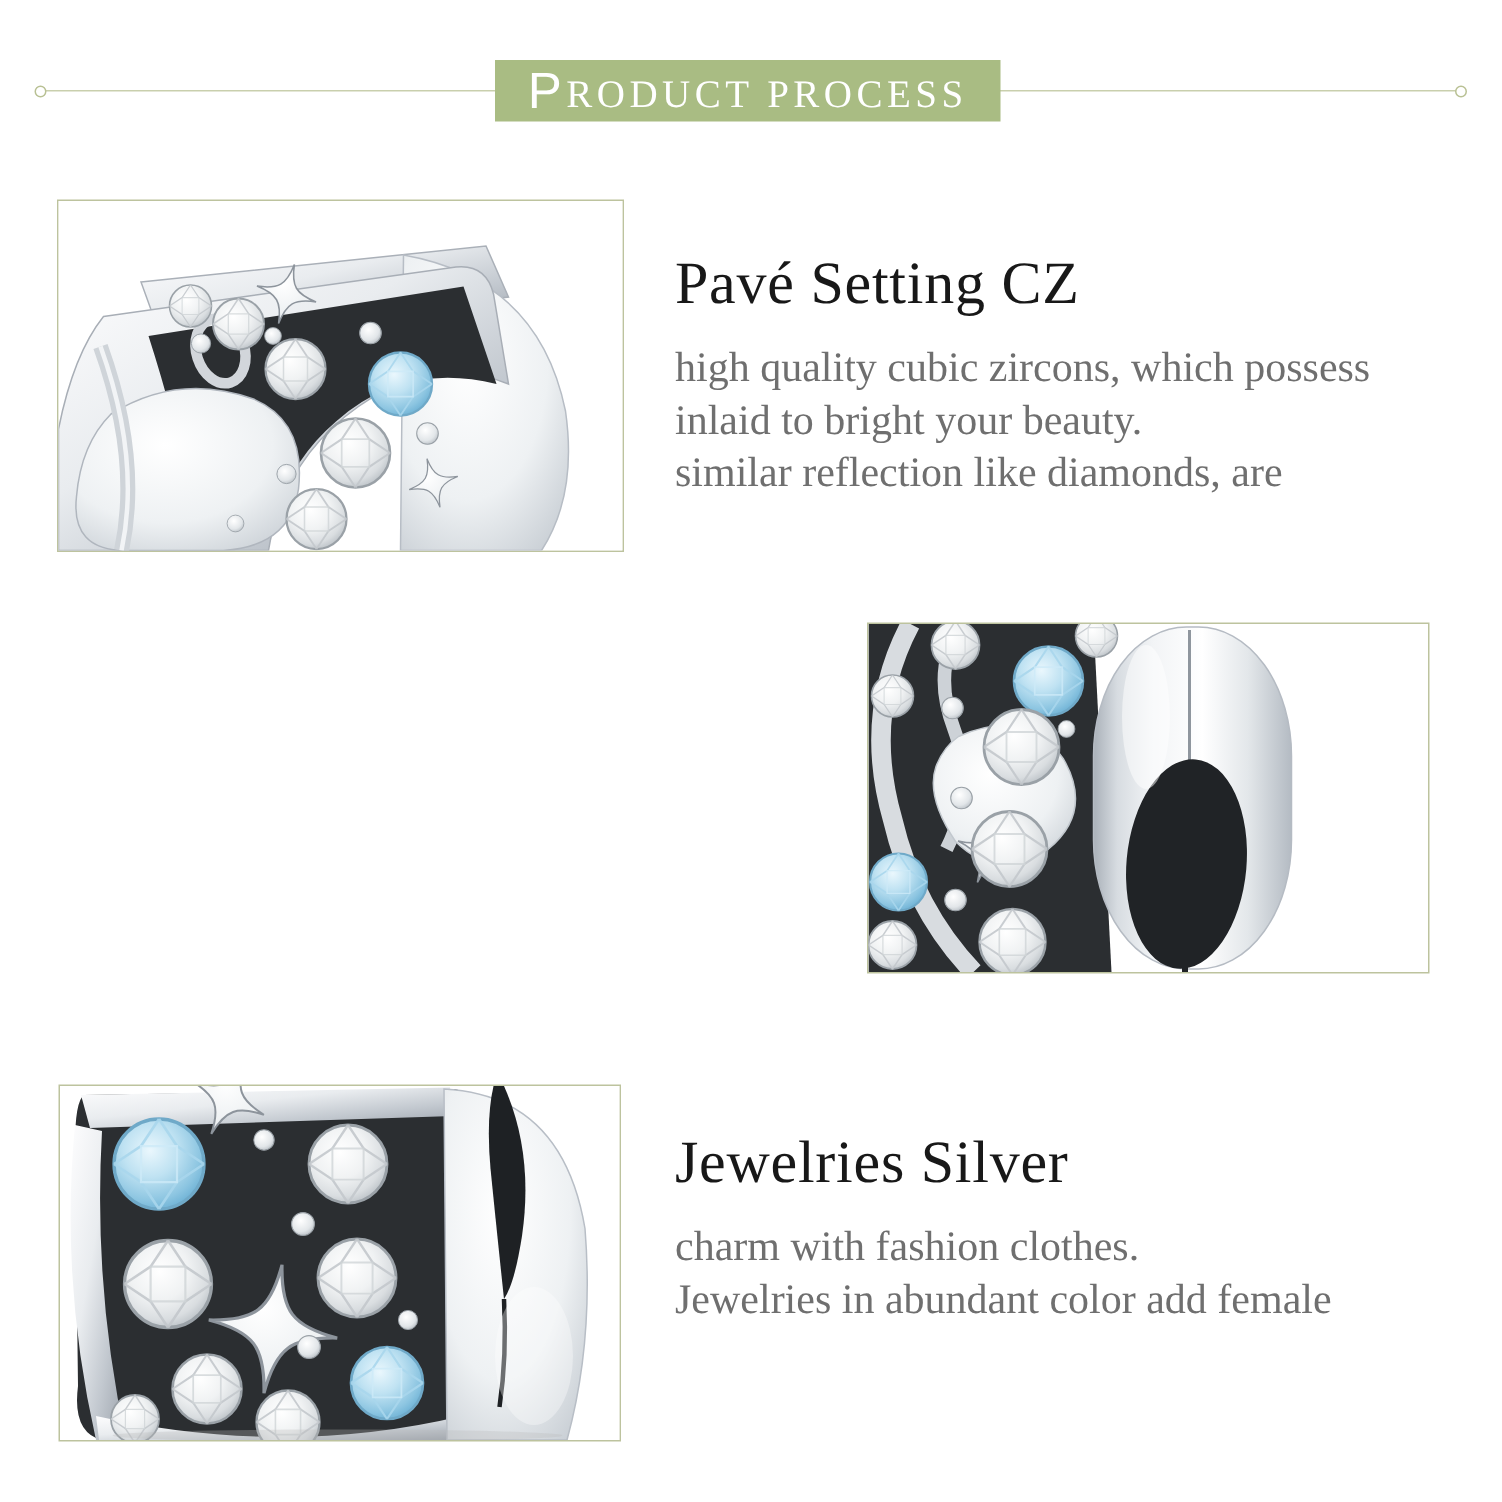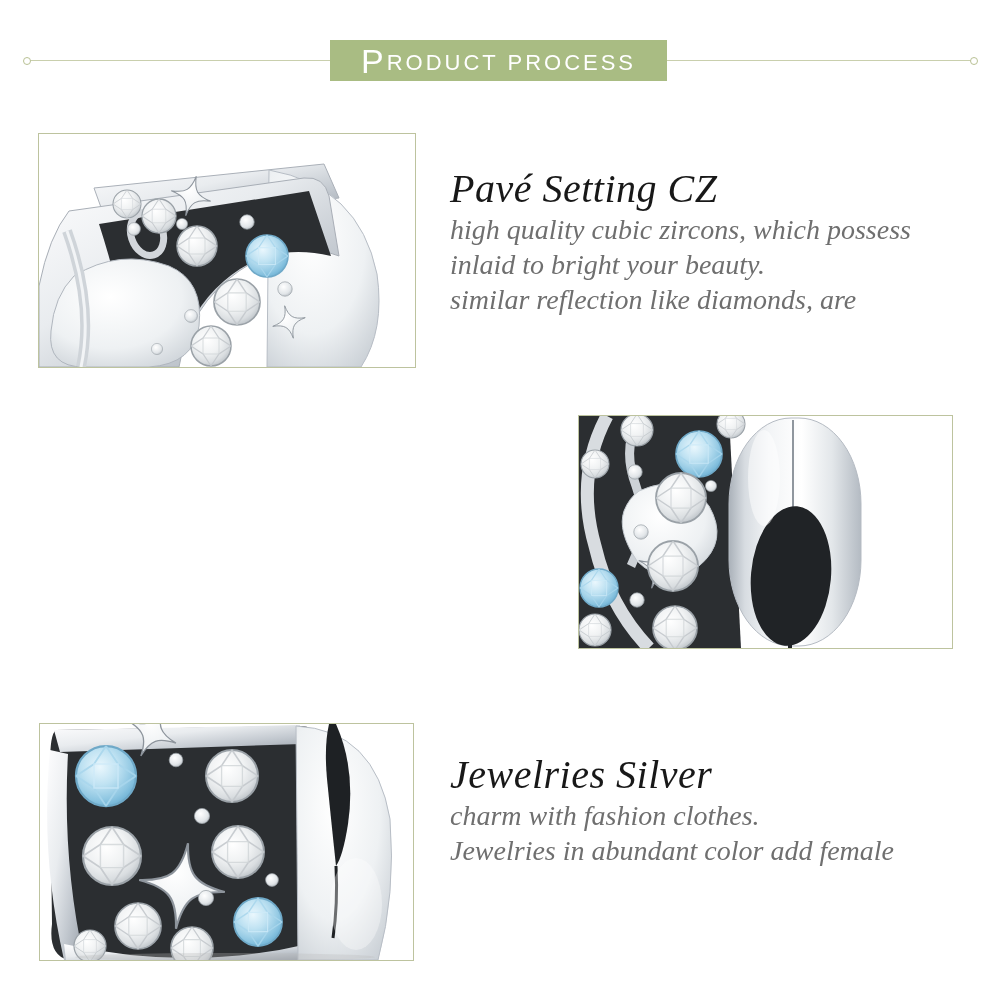--- a/index.html
+++ b/index.html
@@ -12,38 +12,38 @@
   .line-dot { position:absolute; width:6px; height:6px; border:1px solid #b9c194; border-radius:50%; background:#ffffff; top:57px; }
   .line-dot.left { left:23px; }
   .line-dot.right { left:970px; }
   .header-box {
     position:absolute; left:330px; top:40px; width:337px; height:41px;
     background:#a9bc83; color:#ffffff;
     display:flex; align-items:center; justify-content:center;
     font-family:"Liberation Sans", sans-serif; letter-spacing:3px;
   }
   .header-box .cap { font-size:34px; line-height:1; }
-  .header-box .rest { font-size:22px; line-height:1; padding-top:4px; }
+  .header-box .rest { font-size:26px; line-height:1; padding-top:4px;font-family:Liberation Serif, serif; }
   
   .photo-frame {
     position:absolute; background:#ffffff; border:1px solid #bdc39e; box-sizing:border-box;
   }
   .photo-frame svg { display:block; }
   .frame-1 { left:38px;  top:133px; width:378px; height:235px; }
   .frame-2 { left:578px; top:415px; width:375px; height:234px; }
   .frame-3 { left:39px;  top:723px; width:375px; height:238px; }
   
-  .text-block { position:absolute; width:545px;font-style:italic; }
+  .text-block { position:absolute; width:545px; }
   .tb-1 { left:450px; top:166px; }
   .tb-2 { left:40px;  top:458px; }
   .tb-3 { left:450px; top:752px; }
   .section-heading {
     font-size:40px; line-height:46px; color:#181818; letter-spacing:0.5px;
   }
-  .section-body { }
+  .section-body { margin-top:16px; }
   .section-body .line {
     font-size:28px; line-height:35px; color:#6f6f6f; white-space:nowrap;
   }
   .defs-holder { position:absolute; width:0; height:0; }
 </style>
 </head>
 <body>
 
 <div class="page">
 

